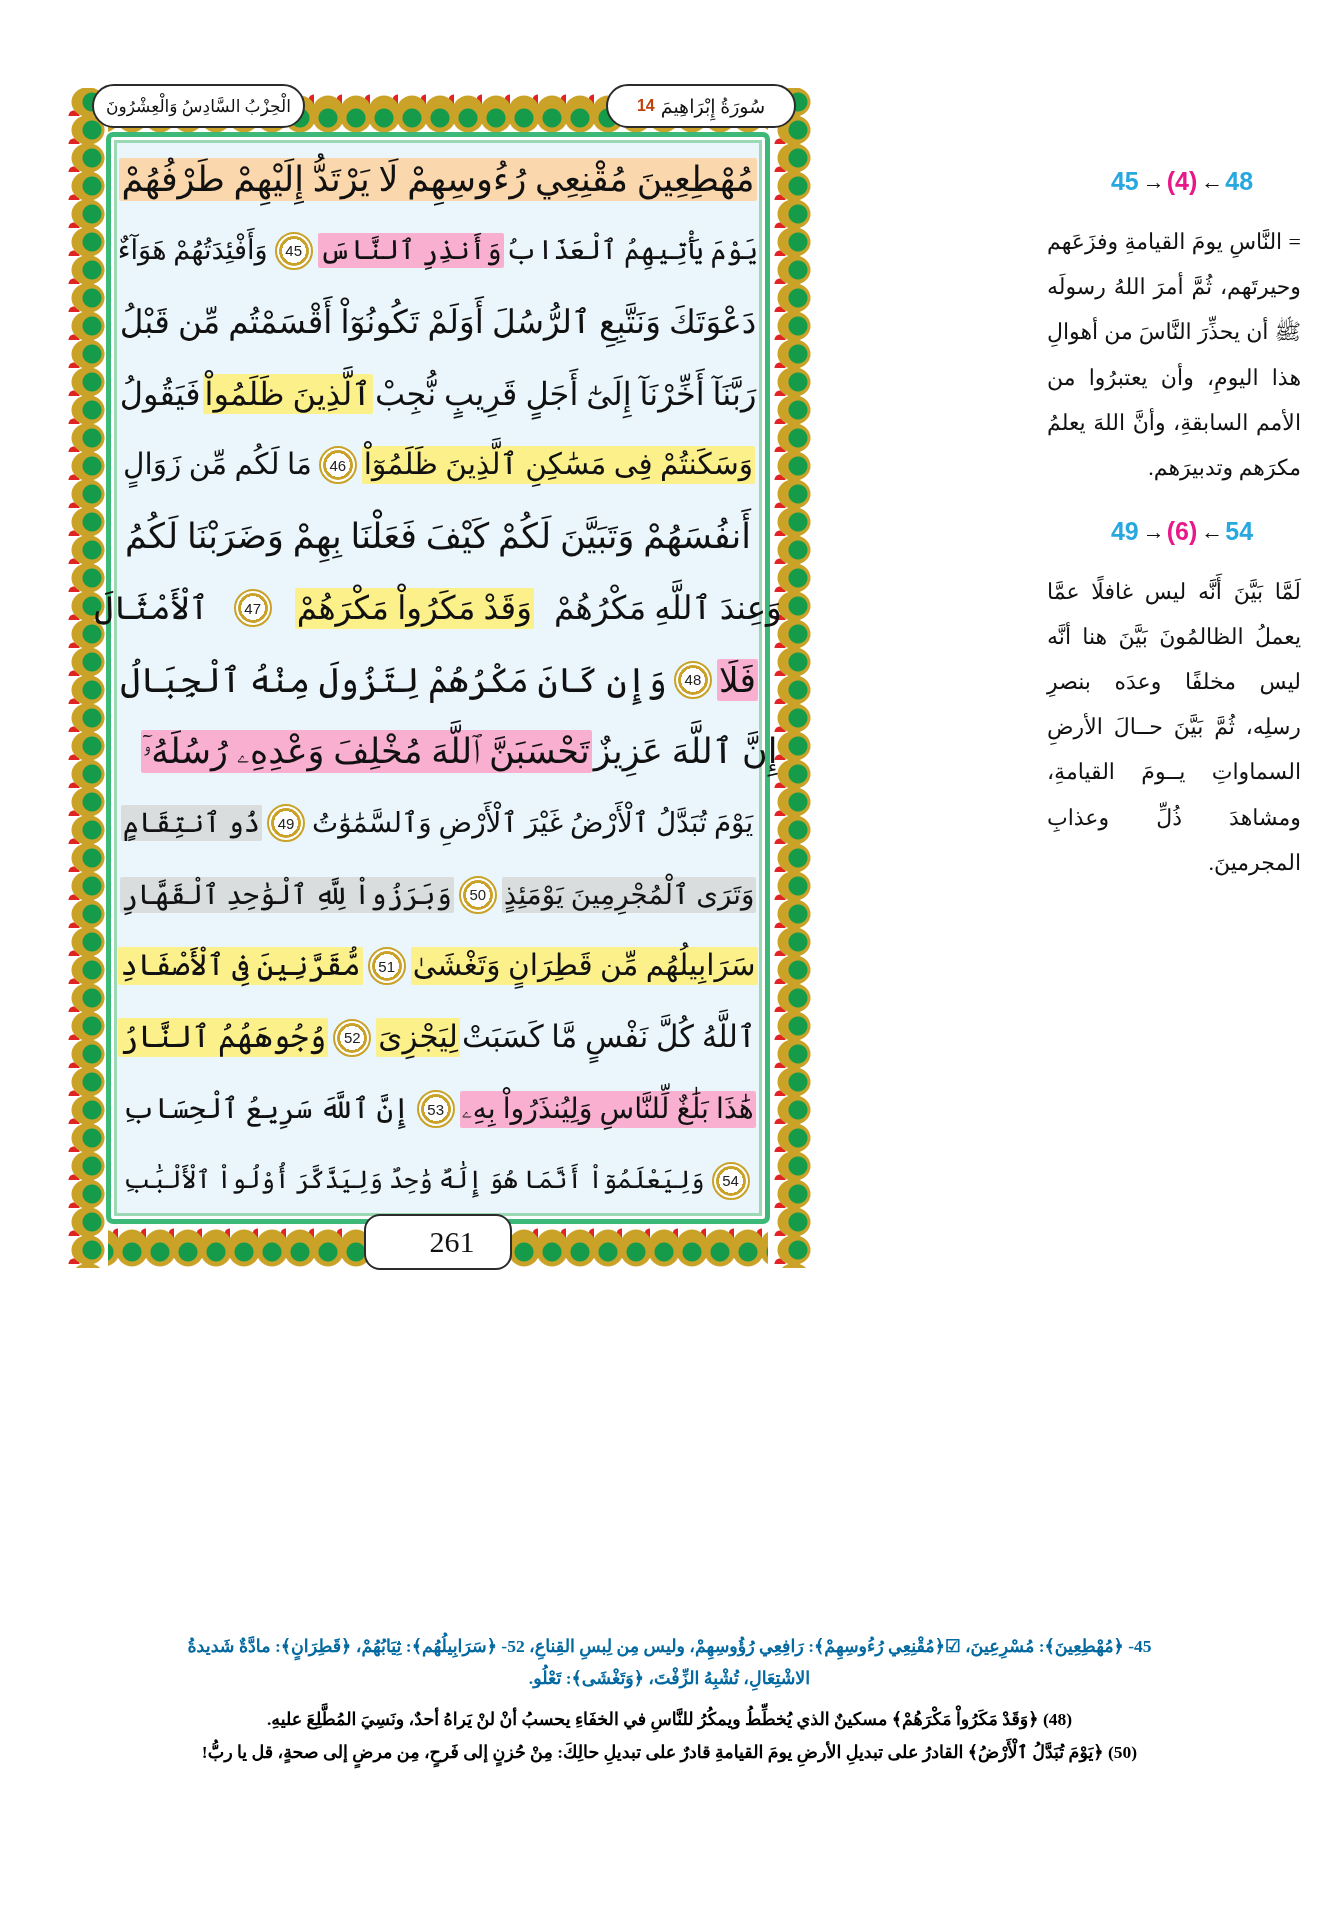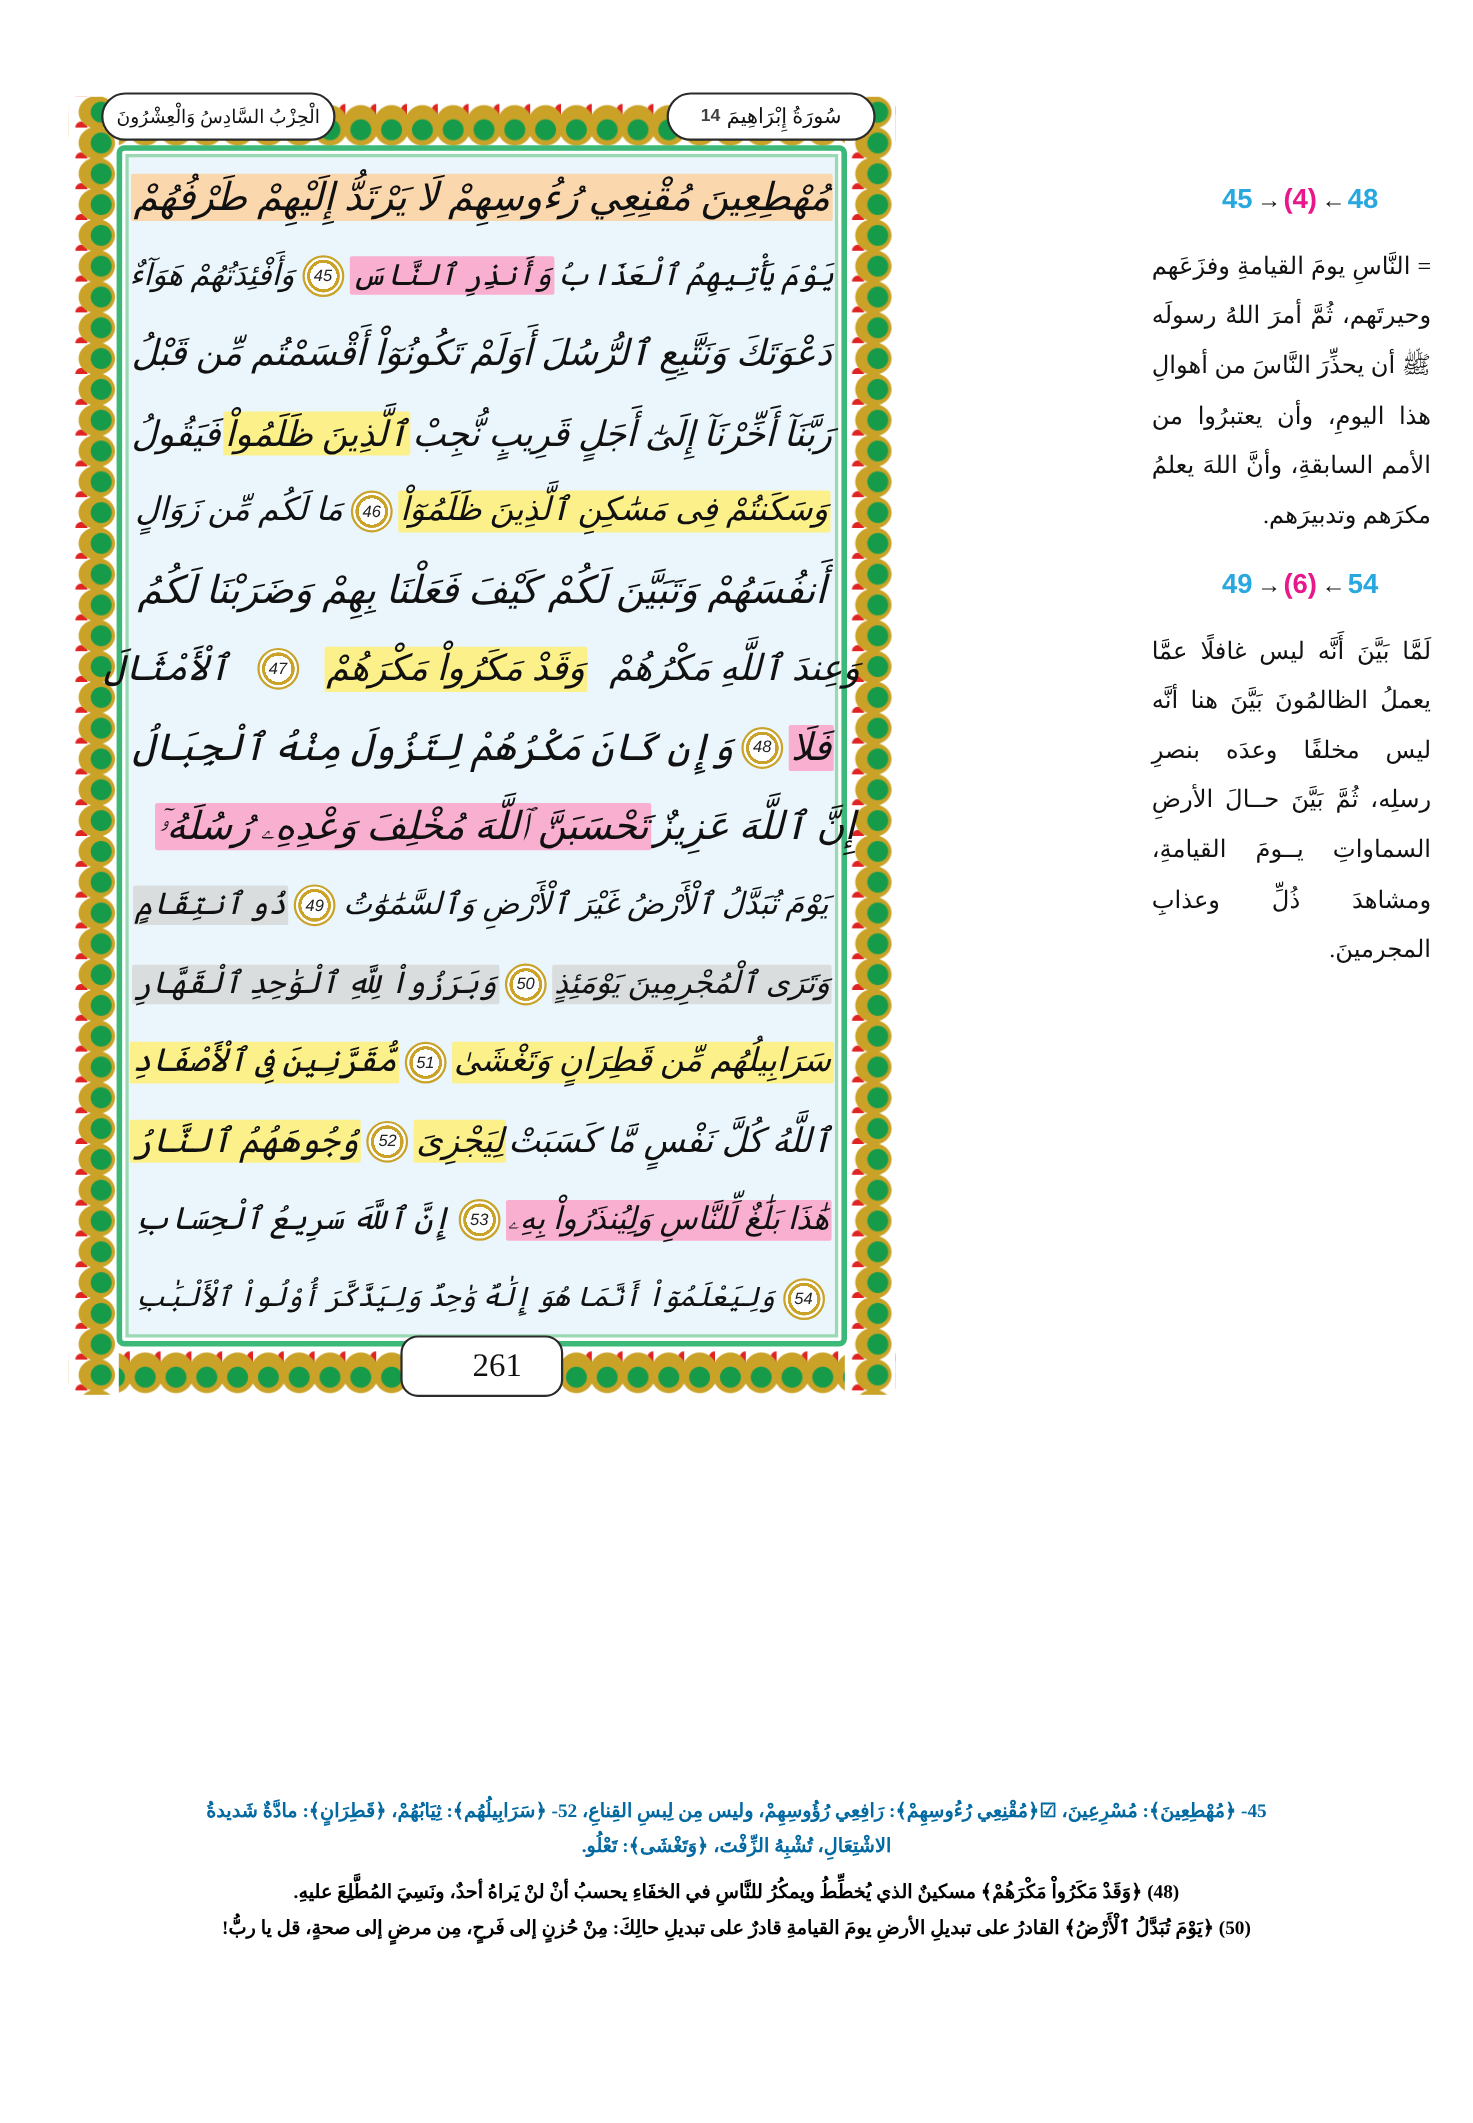--- a/index.html
+++ b/index.html
@@ -45,21 +45,21 @@
     position:absolute;left:44px;top:44px;right:44px;bottom:44px;
     border:5px solid #3CB878;border-radius:7px;
     box-shadow:inset 0 0 0 3px #ffffff, inset 0 0 0 6px #9BD9B4;
     background:#EAF6FC;
   }
 
   
   #ayat{
     position:absolute;left:52px;top:52px;right:52px;bottom:52px;
     padding:4px 6px 0 6px;box-sizing:border-box;
-    display:flex;flex-direction:column;justify-content:space-between;font-style:italic;
+    display:flex;flex-direction:column;justify-content:space-between;
   }
   .line{
     display:flex;flex-direction:row-reverse;align-items:center;justify-content:center;
     white-space:nowrap;line-height:1.0;
     font-family:"Liberation Serif","DejaVu Serif",serif;
     font-size:35px;color:#111;direction:rtl;
     height:70px;
   }
   .seg{padding:4px 2px;border-radius:2px;}
   .hl-orange{background:#FBD7AE;}
@@ -91,21 +91,21 @@
   
   .cartouche{
     position:absolute;top:-4px;height:44px;background:#fff;
     border:2px solid #2b2b2b;border-radius:22px;z-index:6;
     display:flex;align-items:center;justify-content:center;gap:6px;
     padding:0 12px;box-sizing:border-box;
     font-family:"Liberation Serif","DejaVu Serif",serif;color:#111;
   }
   #surah-cart{right:18px;min-width:190px;font-size:19px;}
   #hizb-cart {left:30px;min-width:190px;font-size:17px;}
-  .surah-num{font-family:"Liberation Sans",sans-serif;font-size:16px;color:#404040;font-weight:bold;}
+  .surah-num{font-family:"Liberation Sans",sans-serif;font-size:16px;color:#c2410c;font-weight:bold;}
 
   
   #side{
     position:absolute;right:22px;top:150px;width:270px;
     direction:rtl;text-align:justify;
     font-family:"Liberation Serif","DejaVu Serif",serif;
     font-size:22px;line-height:2.05;color:#111;
   }
   .range{
     display:flex;flex-direction:row-reverse;align-items:center;justify-content:center;

